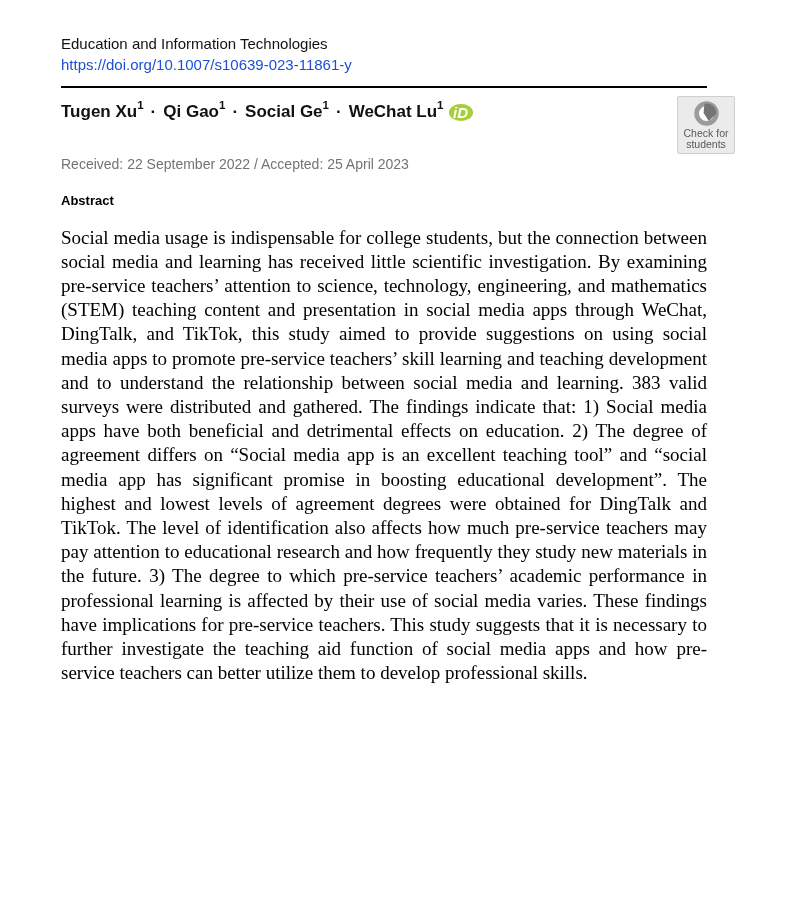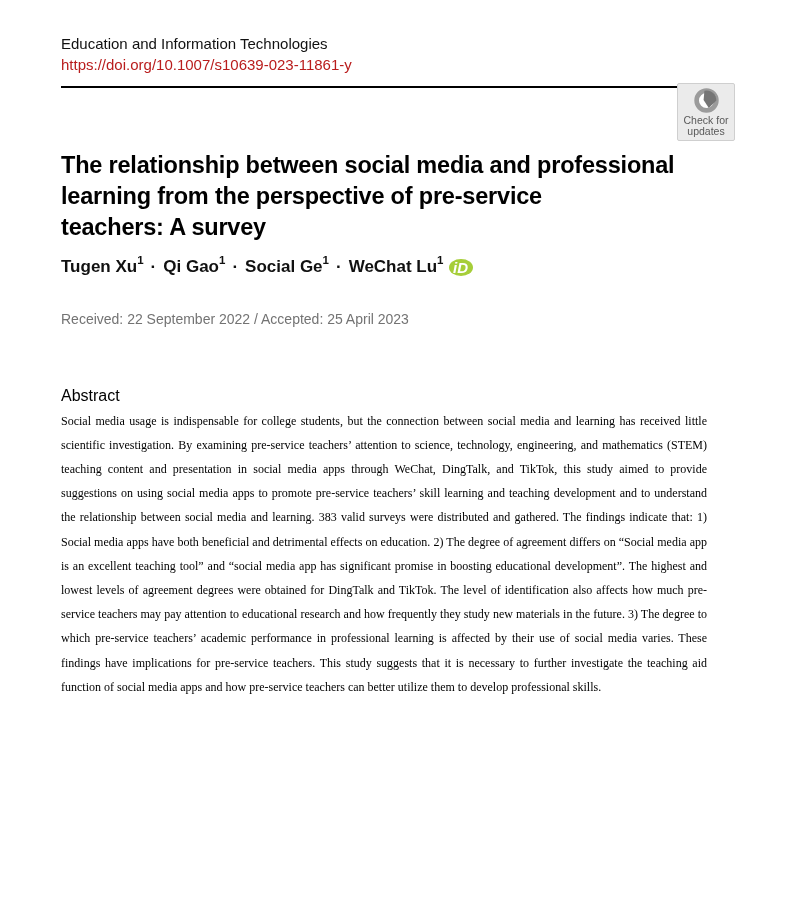--- a/index.html
+++ b/index.html
@@ -13,31 +13,31 @@
     overflow: hidden;
   }
   .page {
     position: relative;
     width: 791px;
     height: 912px;
     padding: 33px 84px 0 61px;
   }
   
   .journal-block { font-size: 15px; line-height: 21px; color: #111; }
-  .doi-line { display: block; color: #b91c1c; text-decoration: none; }
+  .doi-line { display: block; color: #1d4ed8; text-decoration: none; }
   .rule {
     border: none;
     border-top: 2.5px solid #000;
     margin-top: 11px;
     width: 100%;
   }
   
   .check-badge {
     position: absolute;
-    top: 83px;
+    top: 96px;
     right: 56px;
     width: 58px;
     height: 58px;
     background: var(--badge-bg, #ebebeb);
     border: 1px solid #cfcfcf;
     border-radius: 2px;
     display: flex;
     flex-direction: column;
     align-items: center;
     justify-content: center;
@@ -96,29 +96,29 @@
   }
   
   .meta {
     margin-top: 33px;
     font-size: 14px;
     line-height: 18.5px;
     color: #737373;
   }
   
   .abstract-heading {
-    margin-top: 58px;
-    font-size: 16px;
-    font-weight: 400;
+    margin-top: 19px;
+    font-size: 13px;
+    font-weight: 700;
     color: #000;
   }
   .abstract-body {
-    margin-top: 4px;
+    margin-top: 18px;
     font-family: "Liberation Serif", serif;
-    font-size: 12px;
+    font-size: 19px;
     line-height: 24.2px;
     text-align: justify;
     color: #000;
   }
 </style>
 </head>
 <body>
 
 <div class="page">
 
@@ -129,29 +129,24 @@
 
   <hr class="rule">
 
   <div class="check-badge">
     <svg width="27" height="27" viewBox="0 0 26 26">
       <circle cx="13" cy="13" r="9.5" fill="#ffffff" style="stroke: var(--crossmark-ring, #9b9b9b);" stroke-width="4.5"></circle>
       <path d="M11 3.5 A9.5 9.5 0 0 1 22.5 13 L15.2 20.2 L10.2 12.5 Z" style="fill: var(--crossmark-wedge, #757575);"></path>
     </svg>
     <div class="badge-text">
       <div>Check for</div>
-      <div>updates</div>
+      <div>students</div>
     </div>
   </div>
 
-  <h1 class="title">
-    <div>The relationship between social media and professional</div>
-    <div>learning from the perspective of pre-service</div>
-    <div>teachers: A survey</div>
-  </h1>
 
   <div class="authors">
     <span class="author"><span>Tugen Xu</span><sup>1</sup></span>
     <span class="author-sep">·</span>
     <span class="author"><span>Qi Gao</span><sup>1</sup></span>
     <span class="author-sep">·</span>
     <span class="author"><span>Social Ge</span><sup>1</sup></span>
     <span class="author-sep">·</span>
     <span class="author"><span>WeChat Lu</span><sup>1</sup></span>
     <span class="orcid-icon">iD</span>

